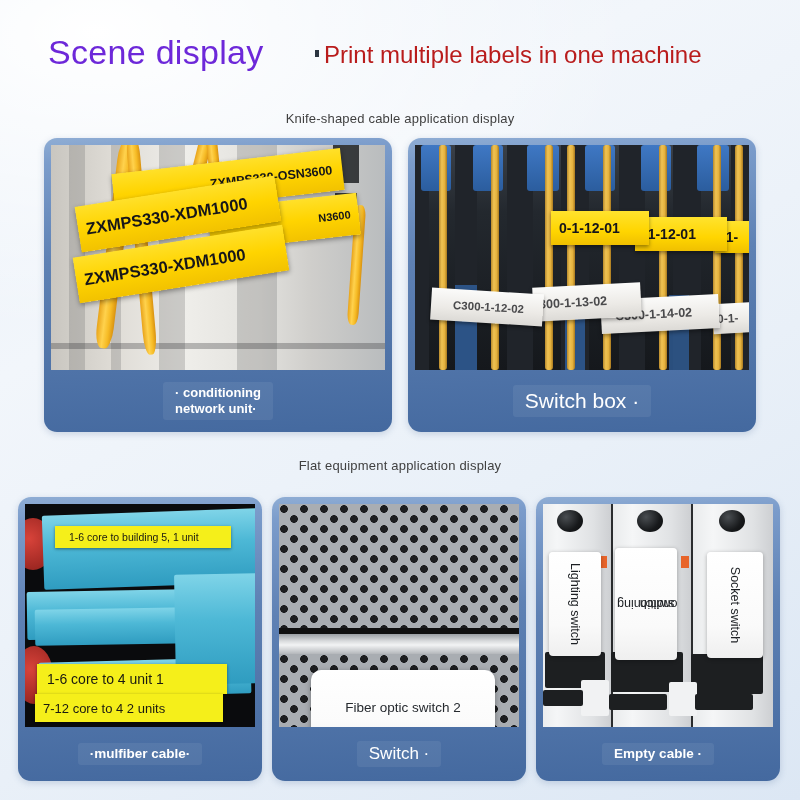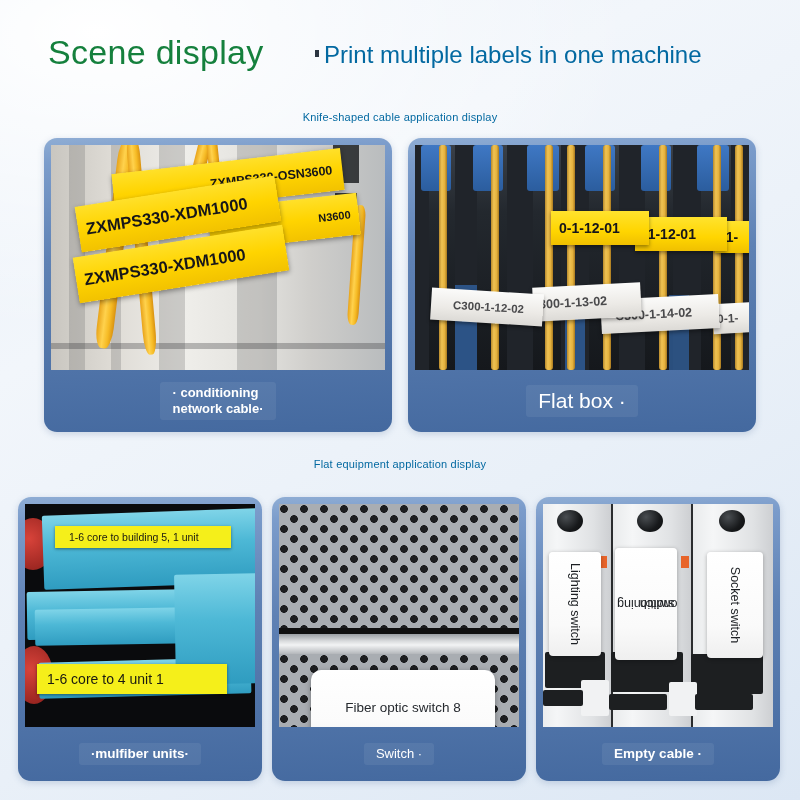--- a/index.html
+++ b/index.html
@@ -26,53 +26,53 @@
     height: 96px;
     display: flex;
     align-items: center;
   }
   .header-title {
     position: absolute;
     left: 48px;
     top: 30px;
     font-size: 34px;
     font-weight: 400;
-    color: #15803d;
+    color: #6d28d9;
     letter-spacing: 0.3px;
     line-height: 44px;
     white-space: nowrap;
   }
   .header-sub {
     position: absolute;
     left: 315px;
     top: 38px;
     font-size: 24px;
     font-weight: 400;
-    color: #0369a1;
+    color: #b91c1c;
     line-height: 34px;
     white-space: nowrap;
     display: flex;
     align-items: center;
     gap: 5px;
   }
   .sq-bullet {
     display: inline-block;
     width: 4px;
     height: 7px;
     background: #2b3440;
     margin-bottom: 3px;
   }
 
   
   .section-head {
     position: absolute;
     width: 800px;
     text-align: center;
-    font-size: 11px;
-    color: #0369a1;
+    font-size: 13px;
+    color: #404040;
     font-weight: 400;
     letter-spacing: 0.2px;
   }
   #sec-head-1 { top: 111px; }
   #sec-head-2 { top: 458px; }
 
   
   .card {
     position: absolute;
     background: linear-gradient(177deg, #8fadd4 0%, #7b9ccb 8%, #5e81b4 40%, #44699f 100%);
@@ -116,21 +116,21 @@
   #card-fiber .card-caption .cap-pill { font-size: 21px; font-weight: 400; }
 
   
   #card-multifiber { left: 18px;  top: 497px; width: 244px; height: 284px; }
   #card-switch     { left: 272px; top: 497px; width: 254px; height: 284px; }
   #card-empty      { left: 536px; top: 497px; width: 244px; height: 284px; }
   #card-multifiber .card-caption,
   #card-switch .card-caption,
   #card-empty .card-caption { height: 54px; }
   #card-multifiber .card-caption .cap-pill { font-size: 13.5px; font-weight: 700; }
-  #card-switch .card-caption .cap-pill { font-size: 13px; font-weight: 400; }
+  #card-switch .card-caption .cap-pill { font-size: 17px; font-weight: 400; }
   #card-empty .card-caption .cap-pill { font-size: 13.5px; font-weight: 700; }
 
   
   .p1-bg {
     position: absolute; inset: 0;
     background:
       linear-gradient(90deg, #c9c6c0 0%, #dedbd5 18%, #efeeea 40%, #e3e2de 62%, #cfcecb 78%, #b9bcbe 100%);
   }
   .p1-rackline {
     position: absolute;
@@ -351,21 +351,21 @@
     </div>
 
     <div class="p1-label" style="left:24px; top:96px; width:212px; height:46px; transform:rotate(-9deg); font-size:16.5px; justify-content:flex-start; padding-left:8px;">
       <span>ZXMPS330-XDM1000</span>
     </div>
   </div>
 
   <div class="card-caption">
     <span class="cap-pill">
       <span>· conditioning</span><br>
-      <span>network cable·</span>
+      <span>network unit·</span>
     </span>
   </div>
 </div>
 
 <div class="card" id="card-fiber">
   <div class="card-photo">
     <div class="p2-bg"></div>
 
     <div class="p2-slot" style="left:14px;  width:26px;"></div>
     <div class="p2-slot" style="left:62px;  width:30px;"></div>
@@ -412,21 +412,21 @@
     </div>
     <div class="p2-wlabel" style="left:186px; top:152px; width:118px; height:34px; transform:rotate(-3deg); font-size:12.5px; padding-left:14px; z-index:4;">
       <span>C300-1-14-02</span>
     </div>
     <div class="p2-wlabel" style="left:298px; top:158px; width:44px; height:30px; transform:rotate(-3deg); font-size:12px; padding-left:4px; z-index:3;">
       <span>0-1-</span>
     </div>
   </div>
 
   <div class="card-caption">
-    <span class="cap-pill">Flat box ·</span>
+    <span class="cap-pill">Switch box ·</span>
   </div>
 </div>
 
 <div class="card" id="card-multifiber">
   <div class="card-photo">
     <div class="p3-bg"></div>
 
     <div class="p3-red" style="left:-12px; top:14px;  width:40px; height:52px;"></div>
     <div class="p3-red" style="left:-10px; top:142px; width:38px; height:58px;"></div>
 
@@ -435,38 +435,41 @@
     <div class="p3-tray" style="left:10px; top:104px; width:218px; height:36px; transform:rotate(-1deg);"></div>
     <div class="p3-tray" style="left:14px; top:156px; width:212px; height:36px; transform:rotate(-1.5deg);"></div>
     <div class="p3-tray" style="left:150px;top:70px;  width:86px;  height:110px; transform:rotate(-1deg);"></div>
 
     <div class="p3-label" style="left:30px; top:22px; width:176px; height:22px; font-size:10.5px; padding-left:14px;">
       <span>1-6 core to building 5, 1 unit</span>
     </div>
     <div class="p3-label" style="left:12px; top:160px; width:190px; height:30px; font-size:14px; padding-left:10px;">
       <span>1-6 core to 4 unit 1</span>
     </div>
+    <div class="p3-label" style="left:10px; top:190px; width:188px; height:28px; font-size:13px; padding-left:8px;">
+      <span>7-12 core to 4 2 units</span>
+    </div>
   </div>
 
   <div class="card-caption">
-    <span class="cap-pill">·mulfiber units·</span>
+    <span class="cap-pill">·mulfiber cable·</span>
   </div>
 </div>
 
 <div class="card" id="card-switch">
   <div class="card-photo">
     <div class="p4-bg"></div>
 
     <div class="p4-mesh" style="top:0;    height:124px;"></div>
     <div class="p4-blackline" style="top:124px; height:6px;"></div>
     <div class="p4-band" style="top:130px; height:20px;"></div>
     <div class="p4-mesh" style="top:150px; height:80px;"></div>
 
     <div class="p4-label" style="left:32px; top:166px; width:184px; height:74px; font-size:13.5px; align-items:center;">
-      <span>Fiber optic switch 8</span>
+      <span>Fiber optic switch 2</span>
     </div>
   </div>
 
   <div class="card-caption">
     <span class="cap-pill">Switch ·</span>
   </div>
 </div>
 
 <div class="card" id="card-empty">
   <div class="card-photo">

